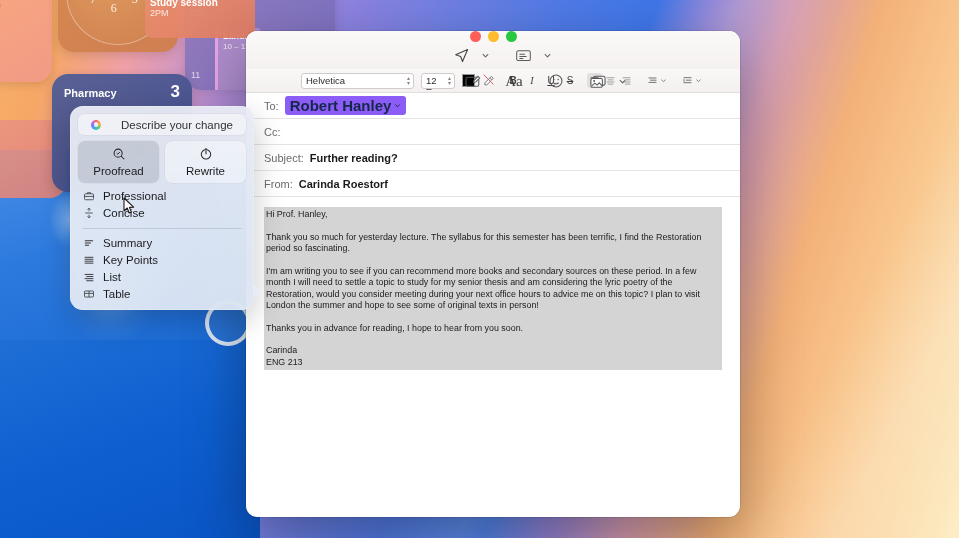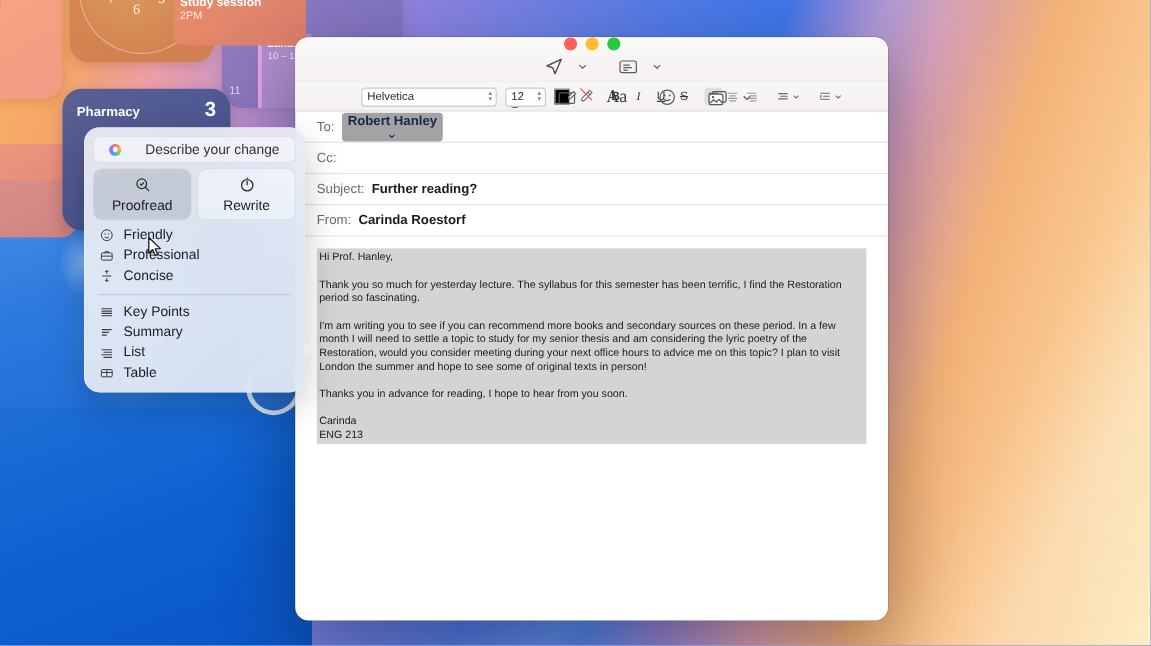--- a/index.html
+++ b/index.html
@@ -272,24 +272,24 @@
   .alignbtn.on { background: #e3dfde; }
 
   .hdr-field {
     height: 26px; display: flex; align-items: center;
     padding: 0 0 0 18px;
     border-bottom: .5px solid #e6e3e2;
     font-size: 11px; color: #1b1b1d;
   }
   .hdr-label { color: #6c6c70; margin-right: 6px; }
   .token {
-    background: #a3a3a3; border-radius: 3px;
+    background: #8b5cf6; border-radius: 3px;
     padding: 1px 5px 1px 5px;
     display: flex; align-items: center; gap: 3px;
-    color: #15274a; font-weight: bold; font-size: 11px; flex-direction: column;
+    color: #15274a; font-weight: bold; font-size: 15px;
   }
   .hdr-val { font-weight: bold; color: #1b1b1d; }
 
   .body-area {
     padding: 10px 18px 0 18px;
     font-size: 8.9px; line-height: 11.5px; color: #1b1b1d;
   }
   .sel {
     background: #d4d4d4;
     padding: 2px 2px;
@@ -377,31 +377,20 @@
             <circle cx="8" cy="8.4" r="5.4"></circle>
               <path d="M8 8.4 L8 4.4"></path>
               <path d="M8 2.3 L8 1"></path>
           </svg>
         </span>
         <span class="bl">Rewrite</span>
       </div>
     </div>
 
     <div class="wt-list">
-      <div class="wt-item">
-        <span class="ic">
-          <svg width="12" height="12" viewBox="0 0 16 16" fill="none" stroke="#3c3c3e" stroke-width="1.1">
-            <circle cx="8" cy="8" r="6"></circle>
-              <circle cx="6" cy="6.6" r=".7" fill="#3c3c3e" stroke="none"></circle>
-            <circle cx="10" cy="6.6" r=".7" fill="#3c3c3e" stroke="none"></circle>
-              <path d="M5.6 10 Q8 12 10.4 10"></path>
-          </svg>
-        </span>
-        <span>Friendly</span>
-      </div>
       <div class="wt-item">
         <span class="ic">
           <svg width="12" height="12" viewBox="0 0 16 16" fill="none" stroke="#3c3c3e" stroke-width="1.1">
             <rect x="2" y="5" width="12" height="8" rx="1.5"></rect>
               <path d="M6 5 V3.6 h4 V5"></path>
               <path d="M2 8.6 h12"></path>
           </svg>
         </span>
         <span>Professional</span>
       </div>
@@ -417,38 +406,38 @@
         </span>
         <span>Concise</span>
       </div>
     </div>
 
     <div class="wt-sep"></div>
 
     <div class="wt-list">
       <div class="wt-item">
         <span class="ic">
+          <svg width="12" height="12" viewBox="0 0 16 16" stroke="#3c3c3e" stroke-width="1.4">
+            <path d="M2.5 5 h11"></path>
+              <path d="M2.5 8 h8"></path>
+              <path d="M2.5 11 h5.5"></path>
+          </svg>
+        </span>
+        <span>Summary</span>
+      </div>
+      <div class="wt-item">
+        <span class="ic">
           <svg width="12" height="12" viewBox="0 0 16 16" stroke="#3c3c3e" stroke-width="1.3">
             <path d="M2.2 4.4 h11.6"></path>
               <path d="M2.2 7 h11.6"></path>
               <path d="M2.2 9.6 h11.6"></path>
               <path d="M2.2 12.2 h11.6"></path>
           </svg>
         </span>
         <span>Key Points</span>
-      </div>
-      <div class="wt-item">
-        <span class="ic">
-          <svg width="12" height="12" viewBox="0 0 16 16" stroke="#3c3c3e" stroke-width="1.4">
-            <path d="M2.5 5 h11"></path>
-              <path d="M2.5 8 h8"></path>
-              <path d="M2.5 11 h5.5"></path>
-          </svg>
-        </span>
-        <span>Summary</span>
       </div>
       <div class="wt-item">
         <span class="ic">
           <svg width="12" height="12" viewBox="0 0 16 16" stroke="#3c3c3e" stroke-width="1.3">
             <path d="M2.2 4.6 h11.6"></path>
               <path d="M4.4 7.4 h9.4"></path>
               <path d="M2.2 10.2 h11.6"></path>
               <path d="M4.4 13 h9.4"></path>
           </svg>
         </span>

